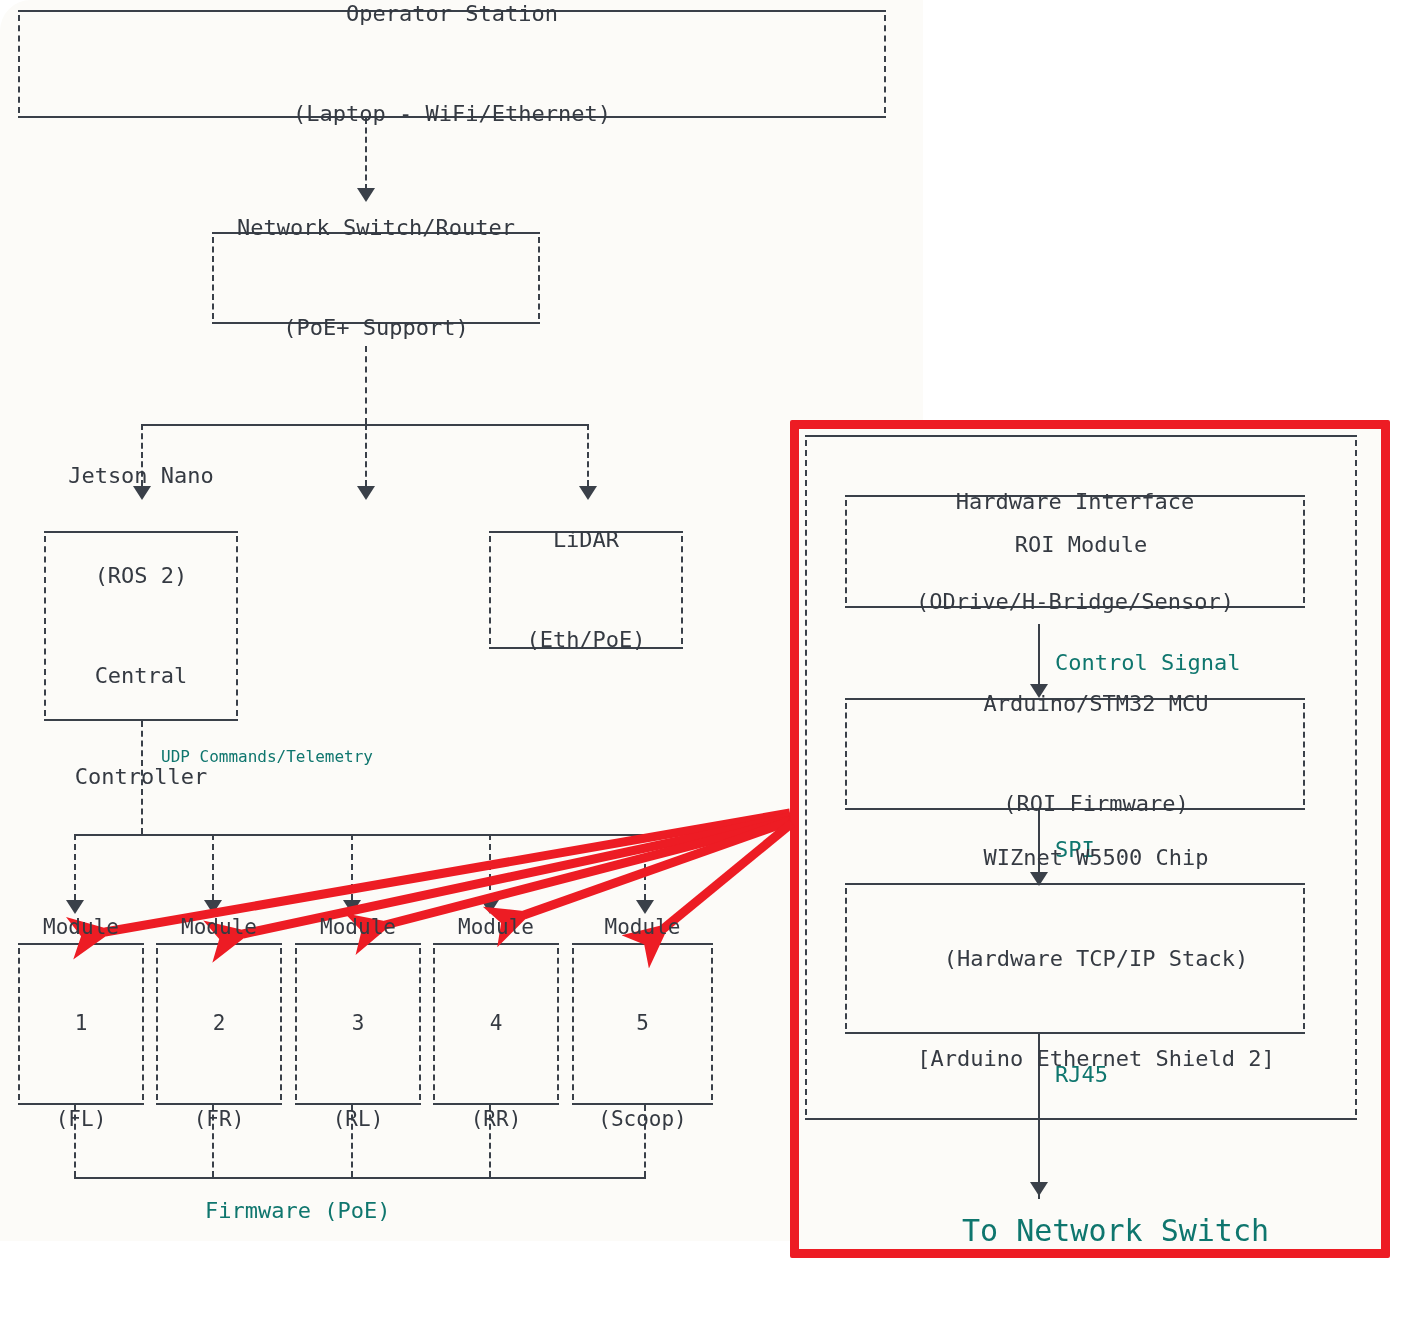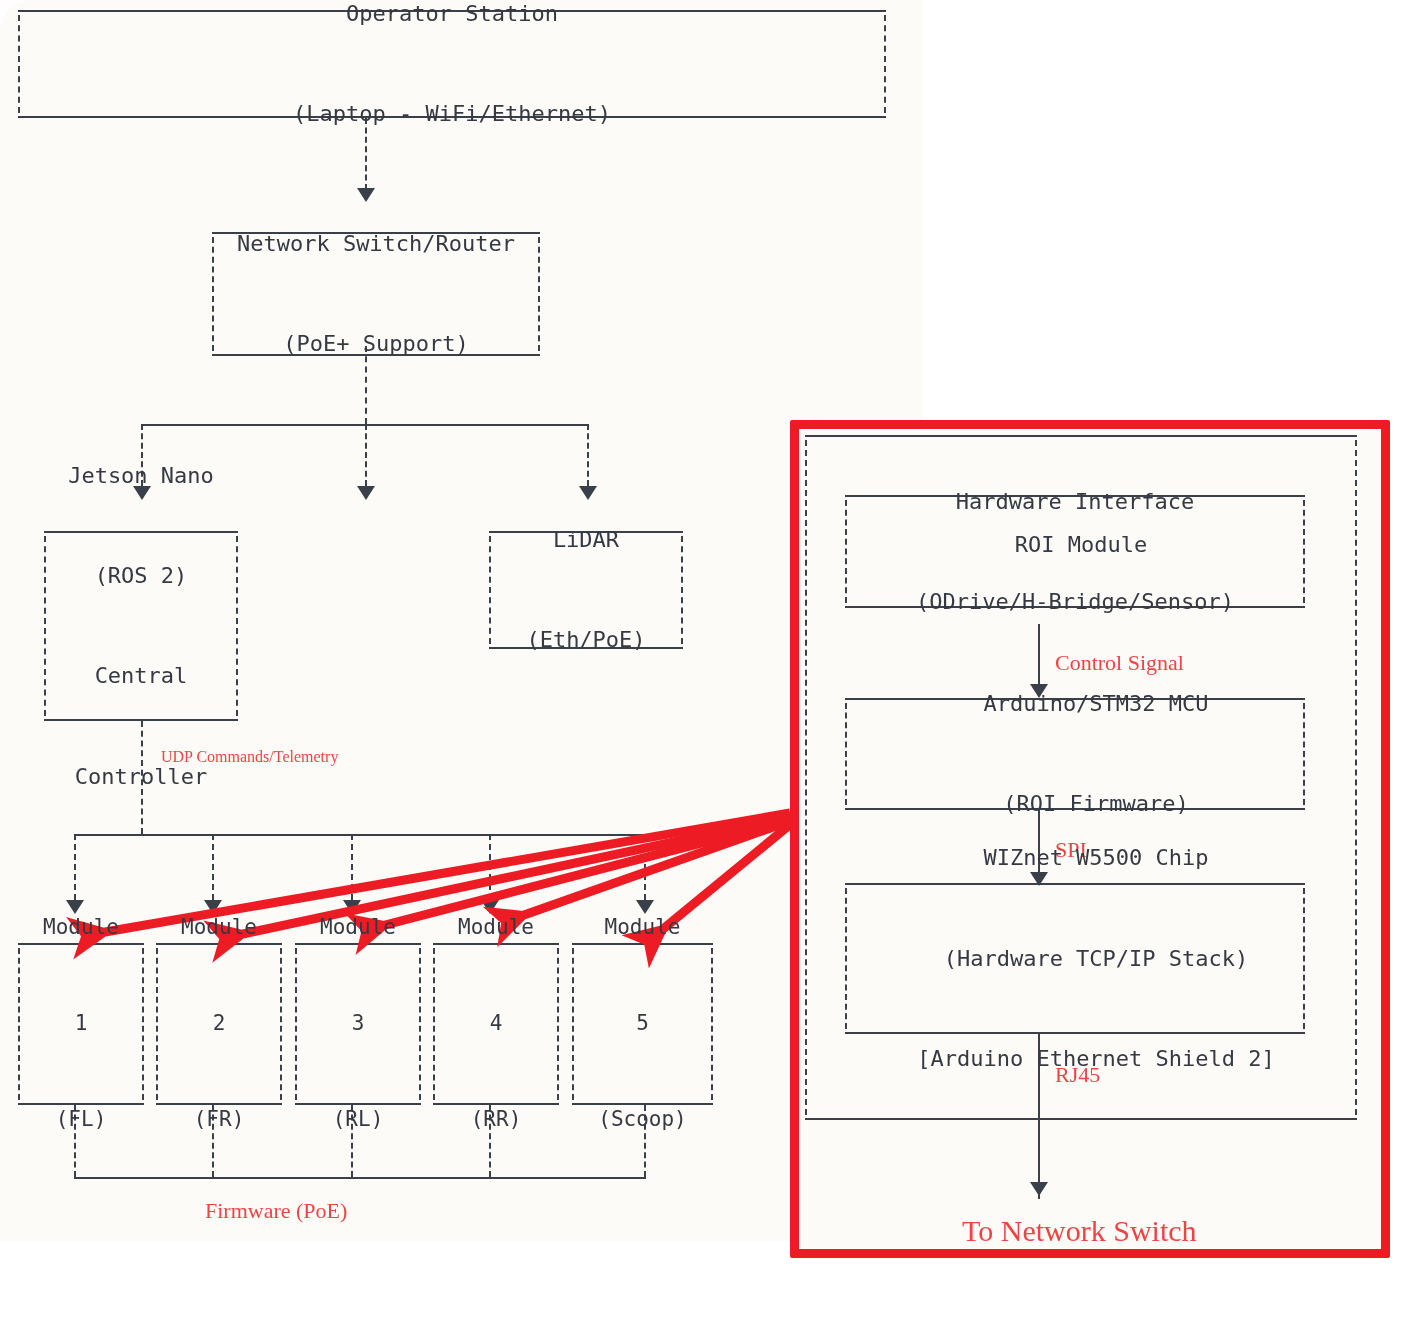--- a/index.html
+++ b/index.html
@@ -73,24 +73,23 @@
     position:absolute;
     width:0;height:0;
     border-left:9px solid transparent;
     border-right:9px solid transparent;
     border-top:14px solid #3A4049;
   }
 
   
   .lbl{
     position:absolute;
-    color:#ef4444;
+    color:#0f766e;
     white-space:pre;
     line-height:1.4;
-    font-family:Liberation Serif, serif;
   }
 
   
   #red-frame{
     position:absolute;
     left:790px; top:420px; width:600px; height:838px;
     border:9px solid #ED1C24;
     box-sizing:border-box;
     border-radius:2px;
   }
@@ -111,21 +110,21 @@
     <span class="edge-r"></span>
     <div class="lines">
       <div>Operator Station</div>
       <div>(Laptop - WiFi/Ethernet)</div>
     </div>
   </div>
 
   <div class="vline" style="left:365px;top:118px;height:72px;"></div>
   <div class="arrowdn" style="left:357px;top:188px;"></div>
 
-  <div class="box" style="left:212px;top:232px;width:328px;height:124px;font-size:22px;">
+  <div class="box" style="left:212px;top:232px;width:328px;height:92px;font-size:22px;">
     <span class="edge-t"></span>
     <span class="edge-b"></span>
     <span class="edge-l"></span>
     <span class="edge-r"></span>
     <div class="lines">
       <div>Network Switch/Router</div>
       <div>(PoE+ Support)</div>
     </div>
   </div>
 

